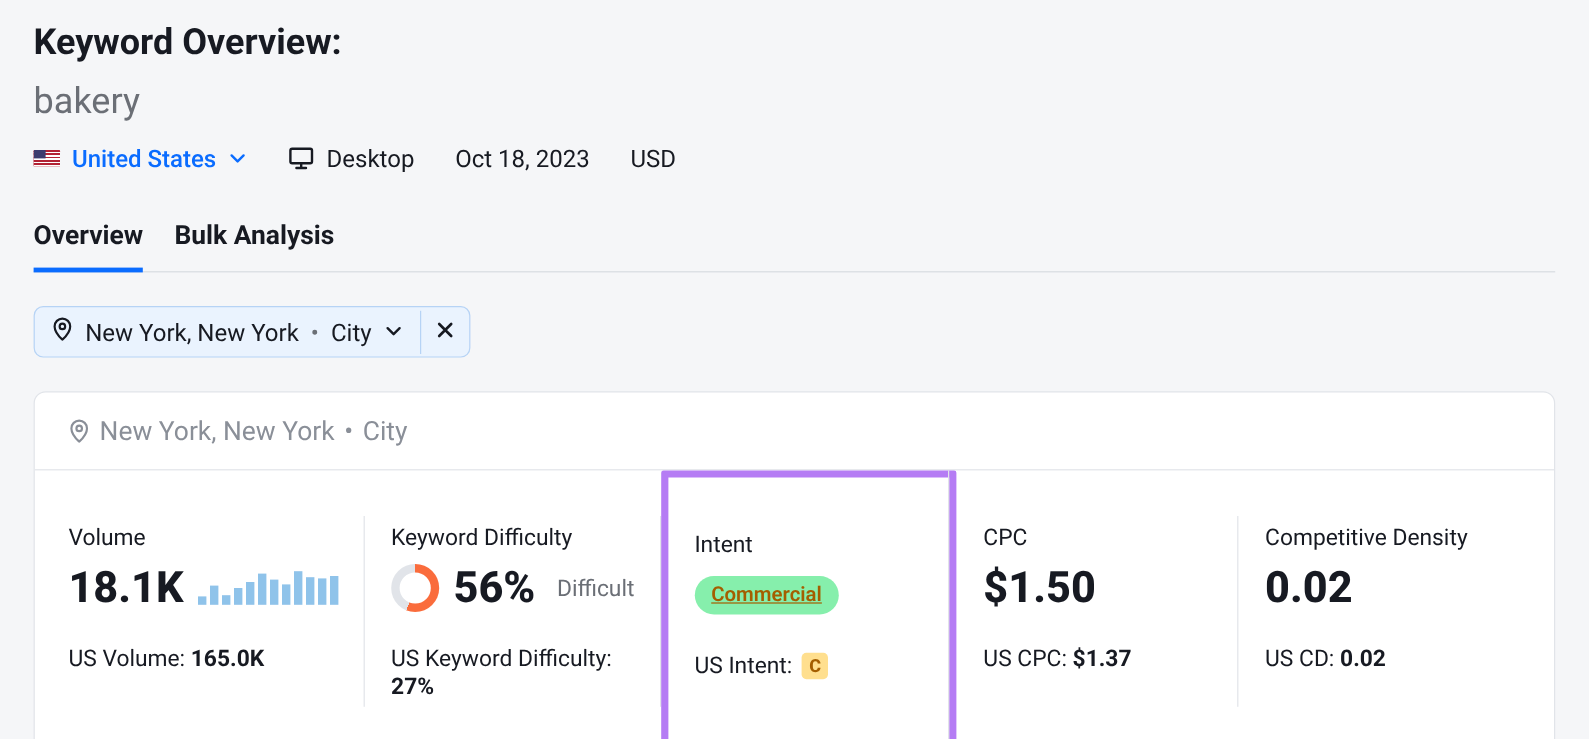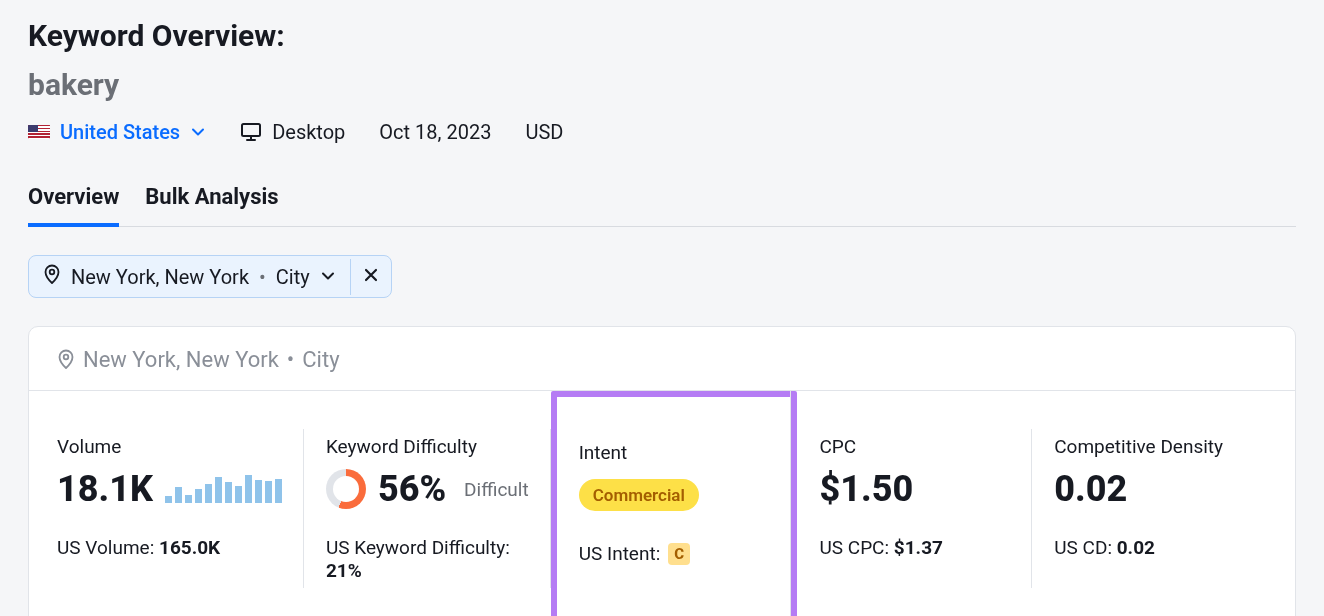--- a/index.html
+++ b/index.html
@@ -25,21 +25,21 @@
   padding-top: 18px;
   flex-direction: column;
 }
 .title {
   font-size: 30px;
   font-weight: 700;
   color: #171a22;
 }
 .title-kw {
   font-size: 30px;
-  font-weight: 700;
+  font-weight: 400;
   color: #6b6f76;
 }
 .meta-row {
   display: flex;
   align-items: center;
   gap: 34px;
   margin-top: 18px;
   font-size: 20px;
   color: #171a22;
 }
@@ -229,26 +229,27 @@
   background: #fff;
 }
 .kd-label {
   font-size: 19px;
   color: #6b6f76;
   font-weight: 400;
   margin-left: 6px;
 }
 .intent-badge {
   display: inline-block;
-  background: #fde047;
+  background: #86efac;
   color: #a45e00;
   font-weight: 600;
   font-size: 17px;
   padding: 6px 14px;
   border-radius: 18px;
+  text-decoration: underline;
 }
 .intent-small {
   display: inline-flex;
   background: #ffdf8e;
   color: #a45e00;
   font-weight: 800;
   font-size: 15px;
   width: 22px;
   height: 22px;
   border-radius: 4px;
@@ -377,21 +378,21 @@
 
       <div class="metric">
         <div class="m-label">Keyword Difficulty</div>
         <div class="m-big">
           <span class="kd-ring"></span>
           <span>56%</span>
           <span class="kd-label">Difficult</span>
         </div>
         <div class="m-sub">
           <span>US Keyword Difficulty:</span>
-          <span class="val">21%</span>
+          <span class="val">27%</span>
         </div>
       </div>
 
       <div class="metric intent-col highlight-box" style="margin-top:-44px; margin-bottom:-44px; padding-top:44px; padding-bottom:44px;">
         <div class="m-label">Intent</div>
         <div class="m-big">
           <span class="intent-badge">Commercial</span>
         </div>
         <div class="m-sub" style="display:flex; align-items:center; gap:8px;">
           <span>US Intent:</span>

